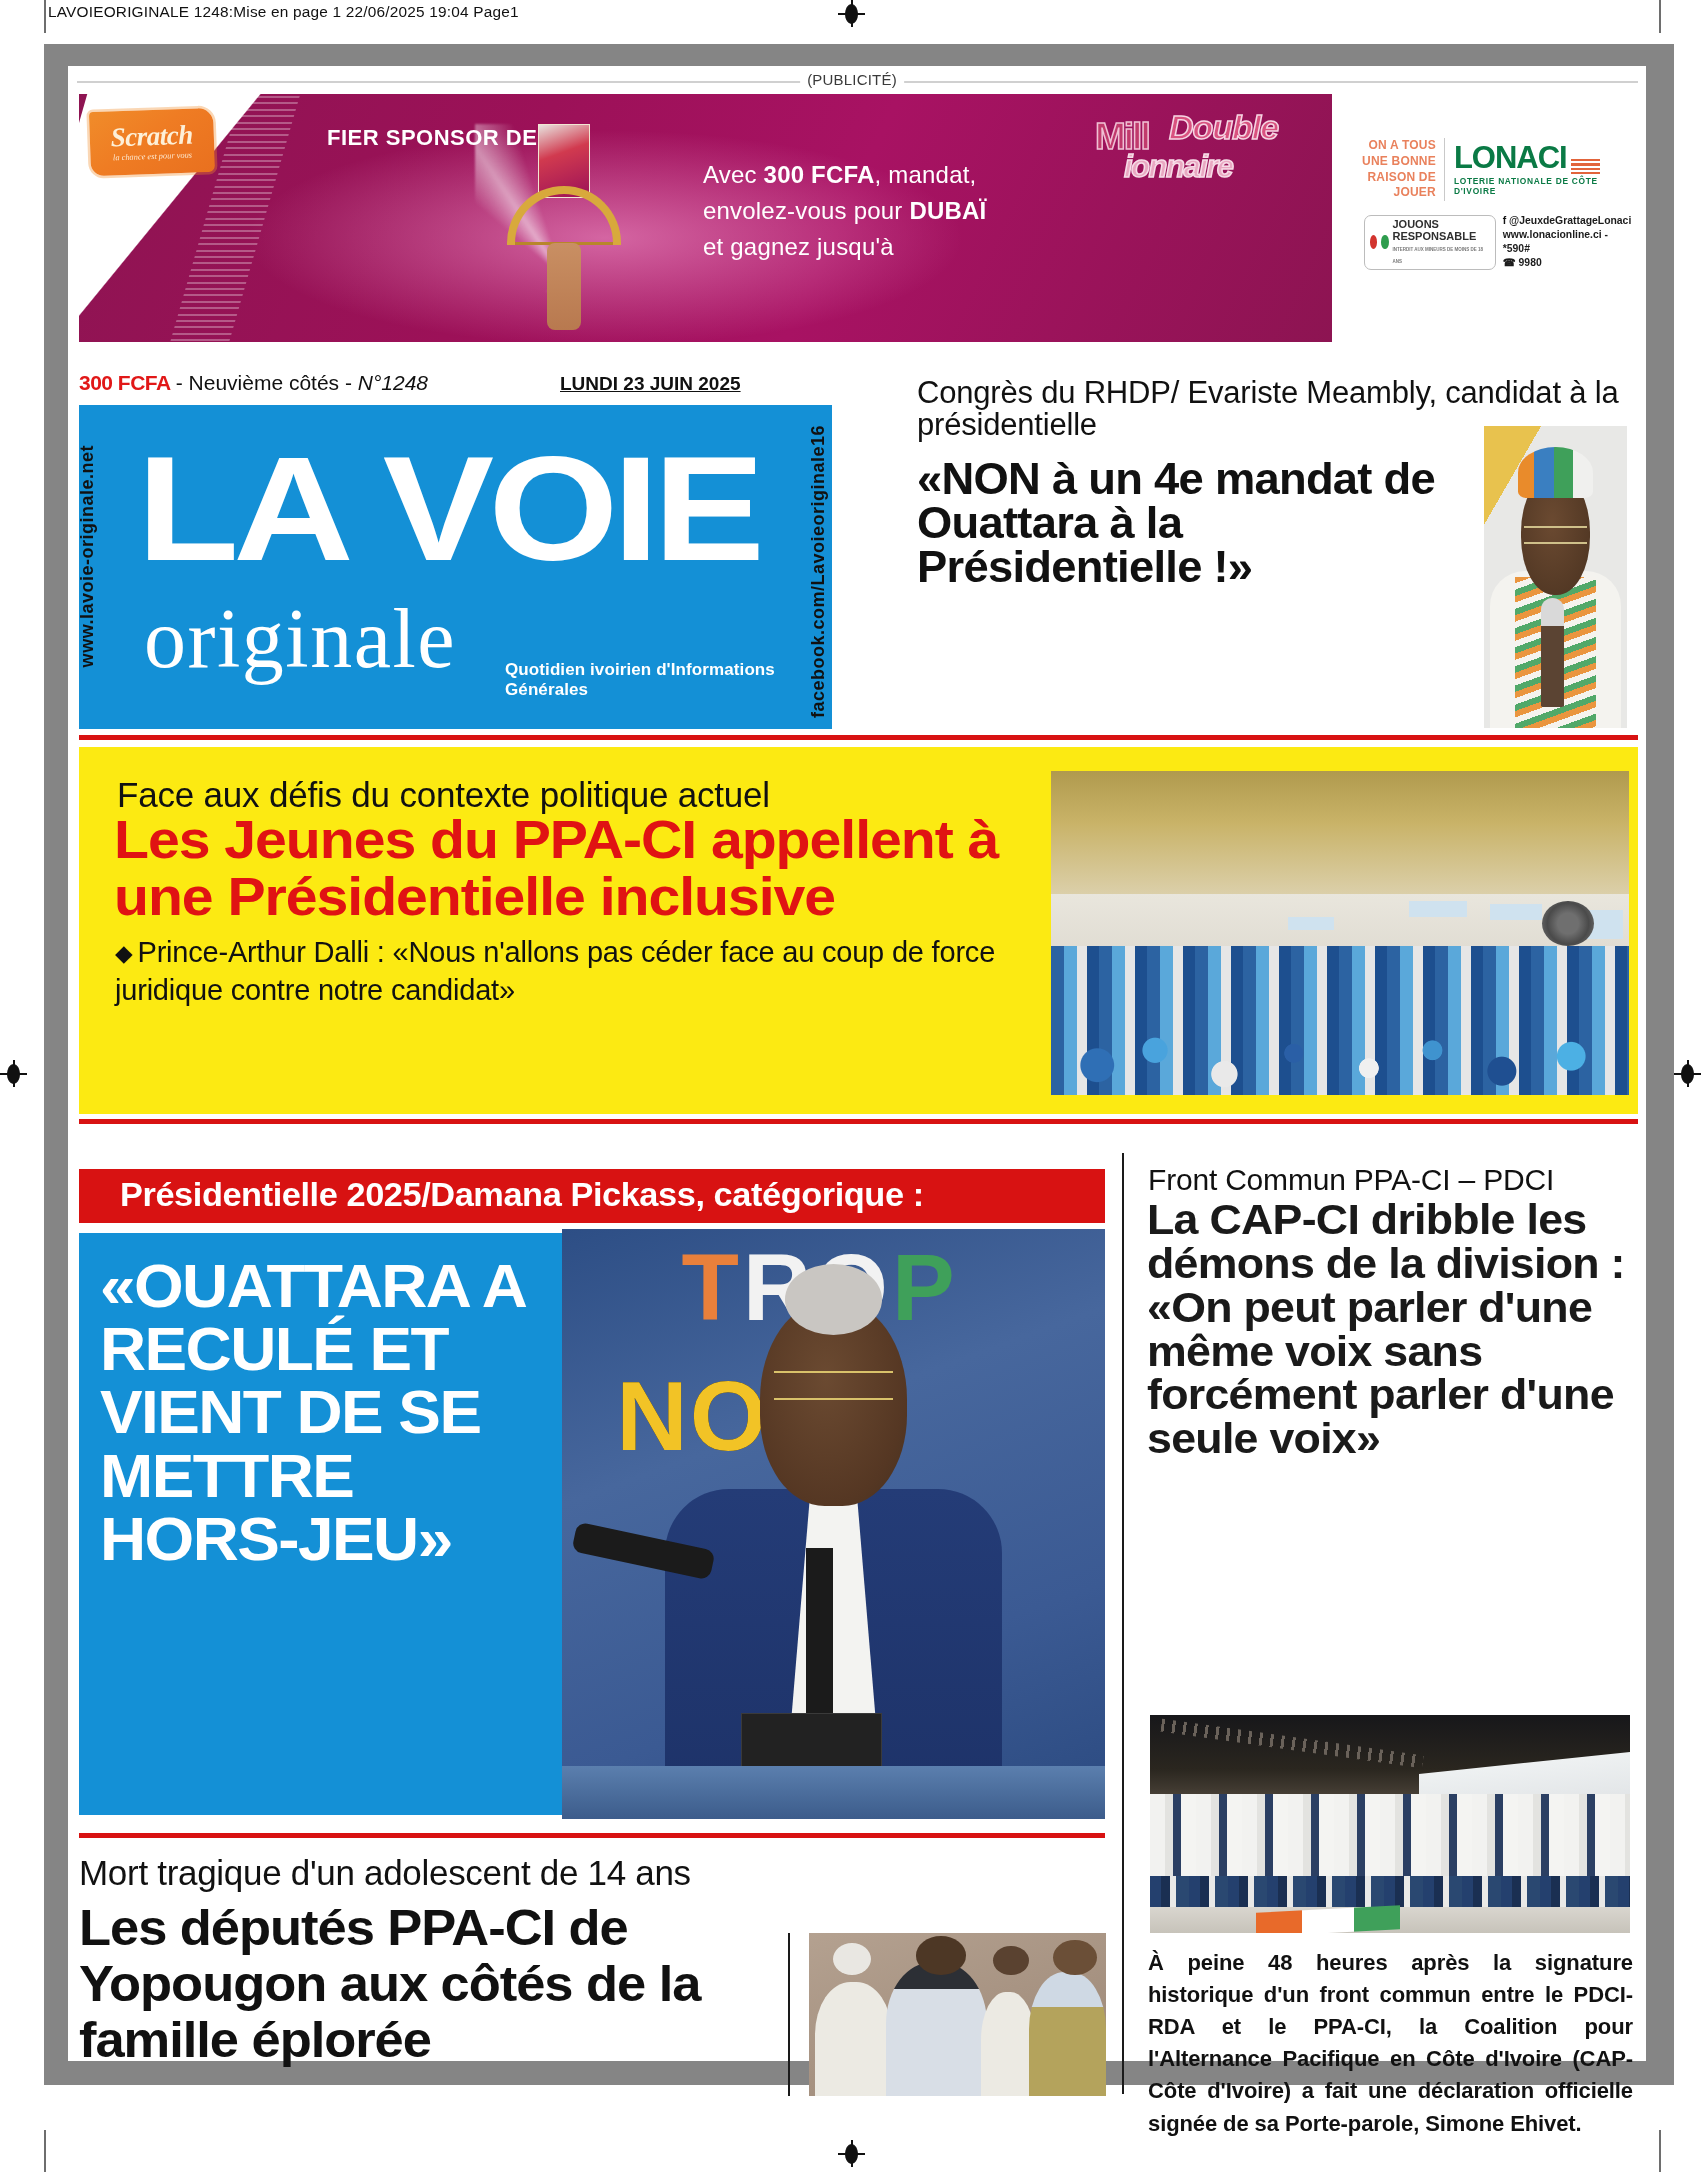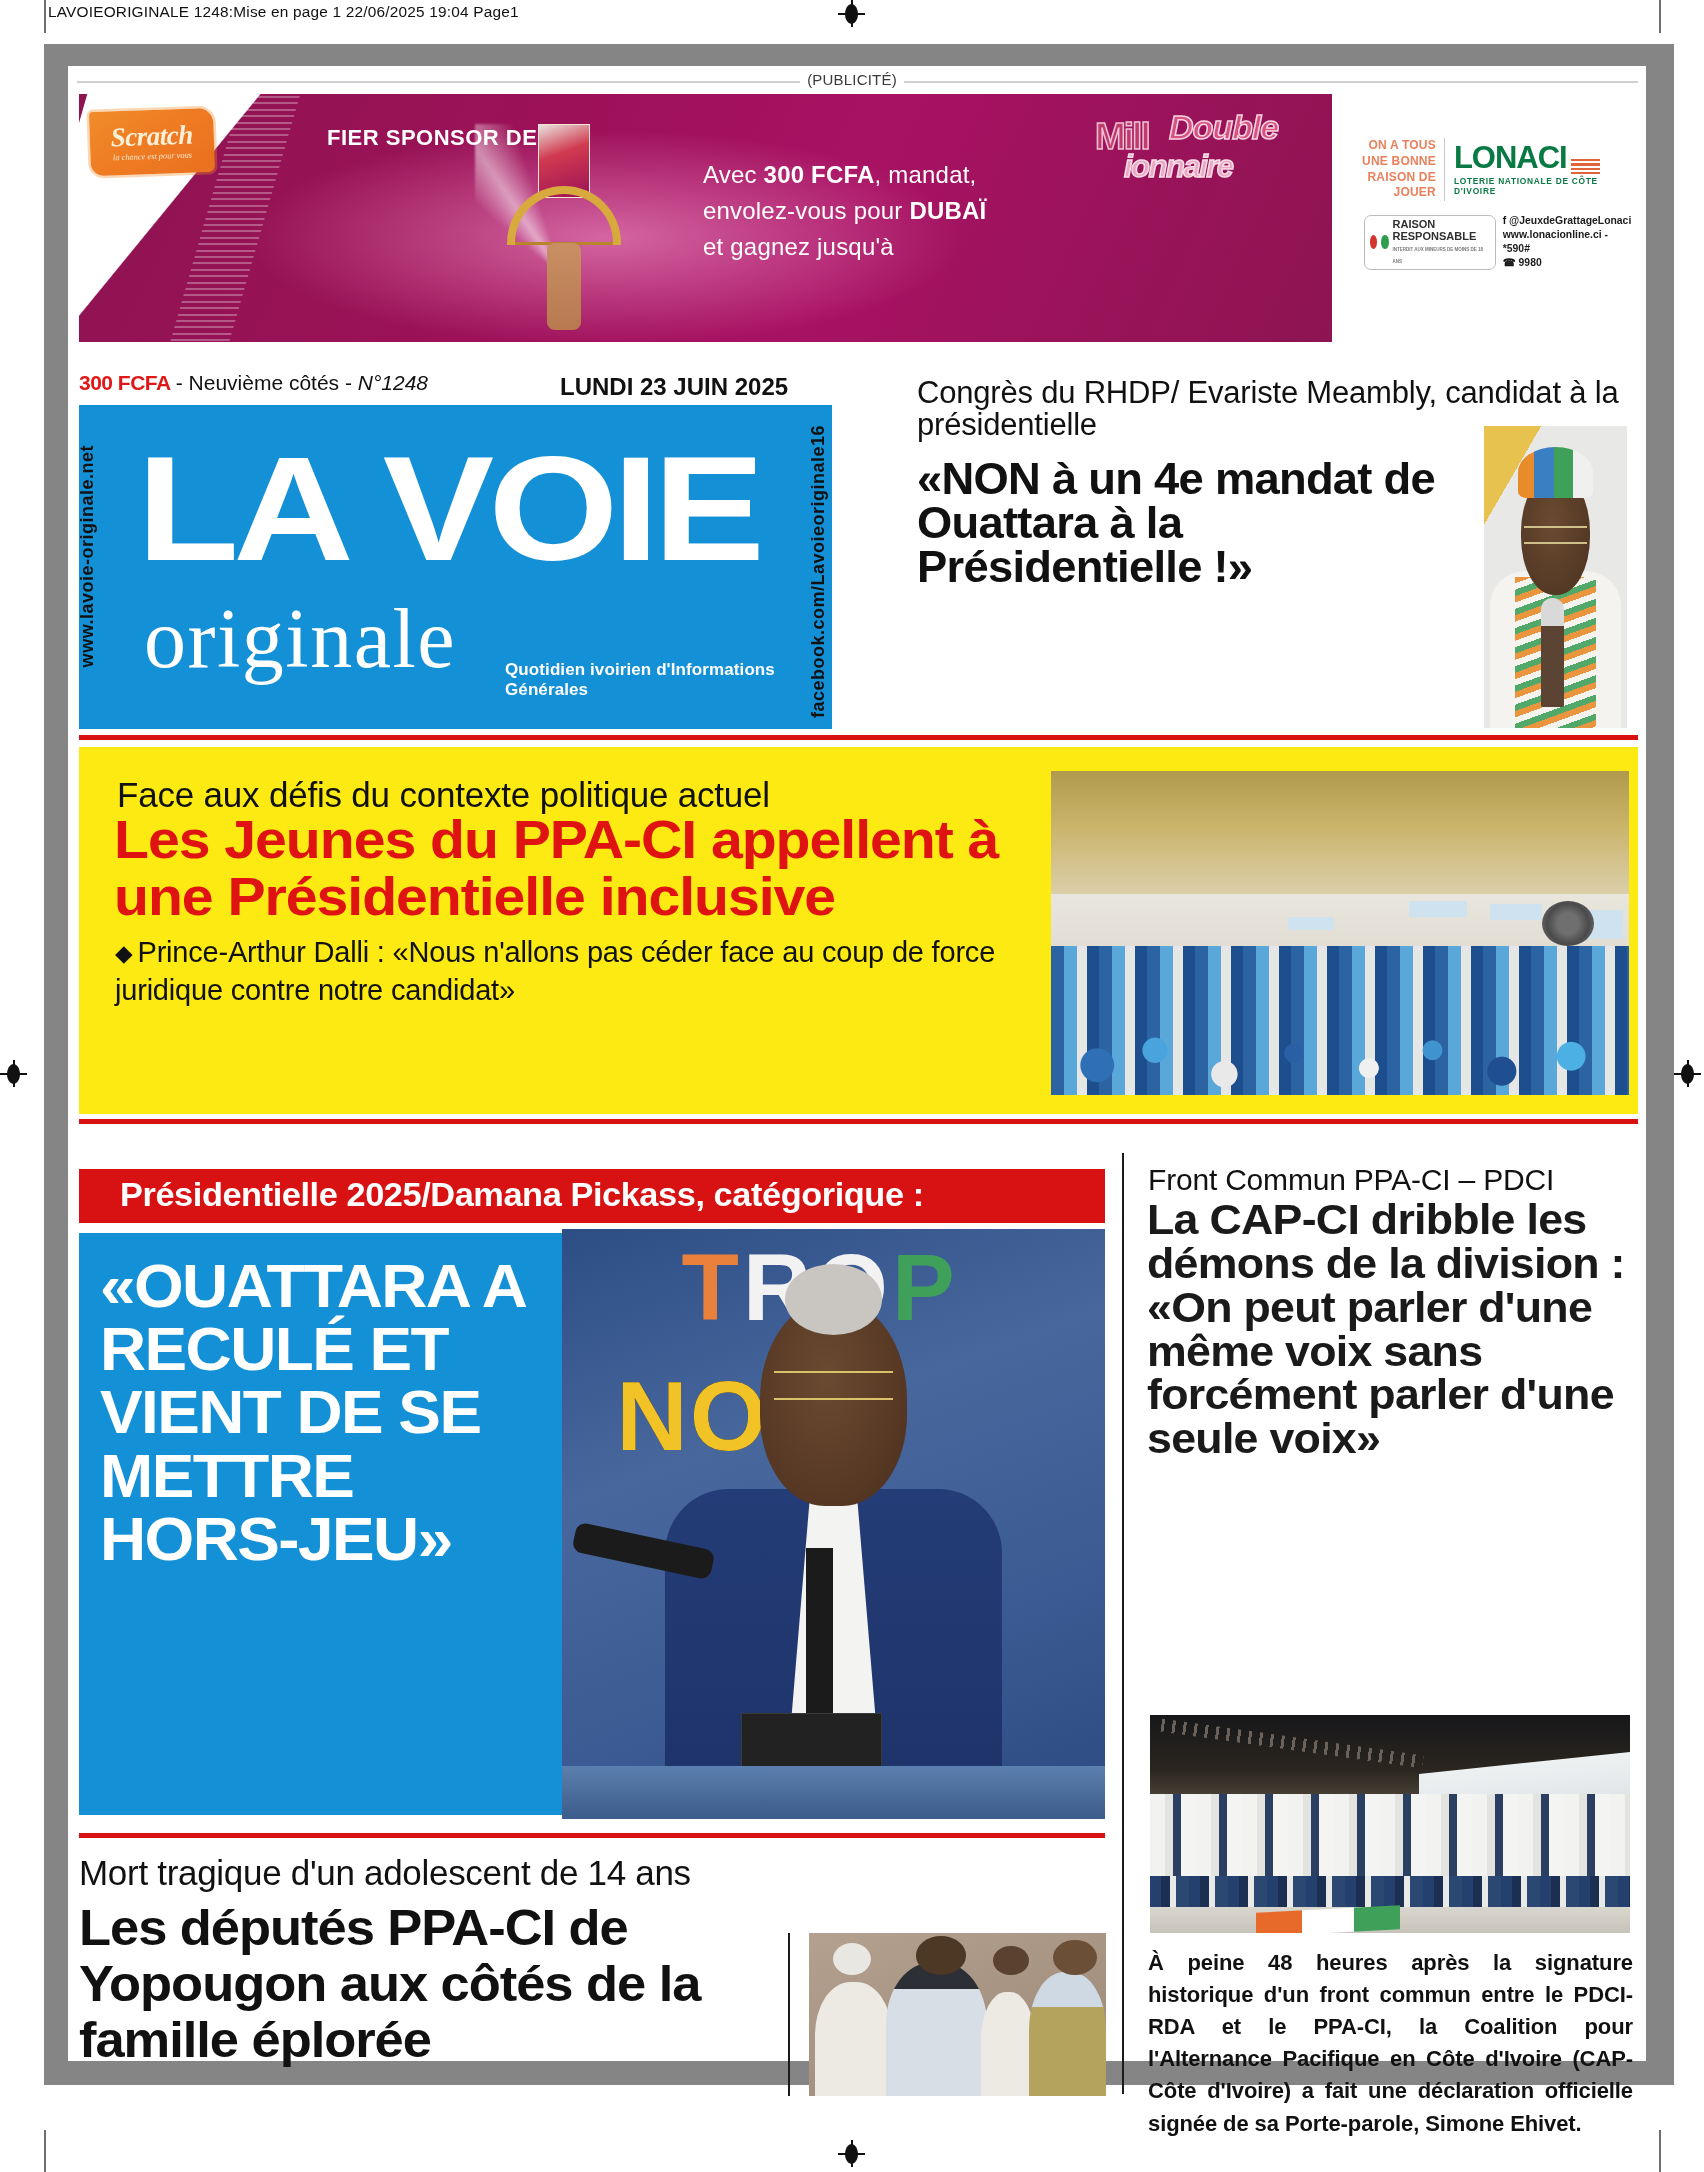--- a/index.html
+++ b/index.html
@@ -220,21 +220,21 @@
   .price-line {
     position:absolute; left:79px; top:371px; width:753px;
     display:flex; align-items:baseline;
     font-size:21px;
   }
   .price-line .fcfa { color:#e11818; font-weight:bold; letter-spacing:-0.5px; }
   .price-line .rest { color:#111; margin-left:5px; }
   .price-line .rest i { font-style:italic; }
   .issue-date {
     position:absolute; left:560px; top:373px;
-    font-size:24px; font-weight:bold; color:#111; letter-spacing:0px;
+    font-size:19px; font-weight:bold; color:#111; letter-spacing:0px;text-decoration:underline;
   }
 
   .masthead {
     position:absolute; left:79px; top:405px; width:753px; height:324px;
     background:#1490d6;
   }
   .mh-url {
     position:absolute; left:-2px; top:40px;
     writing-mode:vertical-rl; transform:rotate(180deg);
     font-size:18px; font-weight:bold; color:#111; letter-spacing:0.5px;
@@ -574,21 +574,21 @@
         </div>
         <div class="lon-tiny">LOTERIE NATIONALE DE CÔTE D'IVOIRE</div>
       </div>
     </div>
     <div class="lon-row2">
       <div class="qr"></div>
       <div class="resp-box">
         <span class="resp-dot" style="background:#d2342e"></span>
         <span class="resp-dot" style="background:#2f9d4e"></span>
         <span class="resp-txt">
-          <span>RAISON</span><br>
+          <span>JOUONS</span><br>
           <span>RESPONSABLE</span>
           <span class="resp-sub">INTERDIT AUX MINEURS DE MOINS DE 18 ANS</span>
         </span>
       </div>
       <div class="lon-contact">
         <div><span class="fb">f&nbsp;</span><span>@JeuxdeGrattageLonaci</span></div>
         <div>www.lonacionline.ci  -  *590#</div>
         <div><span>☎&nbsp;</span><span>9980</span></div>
       </div>
     </div>

